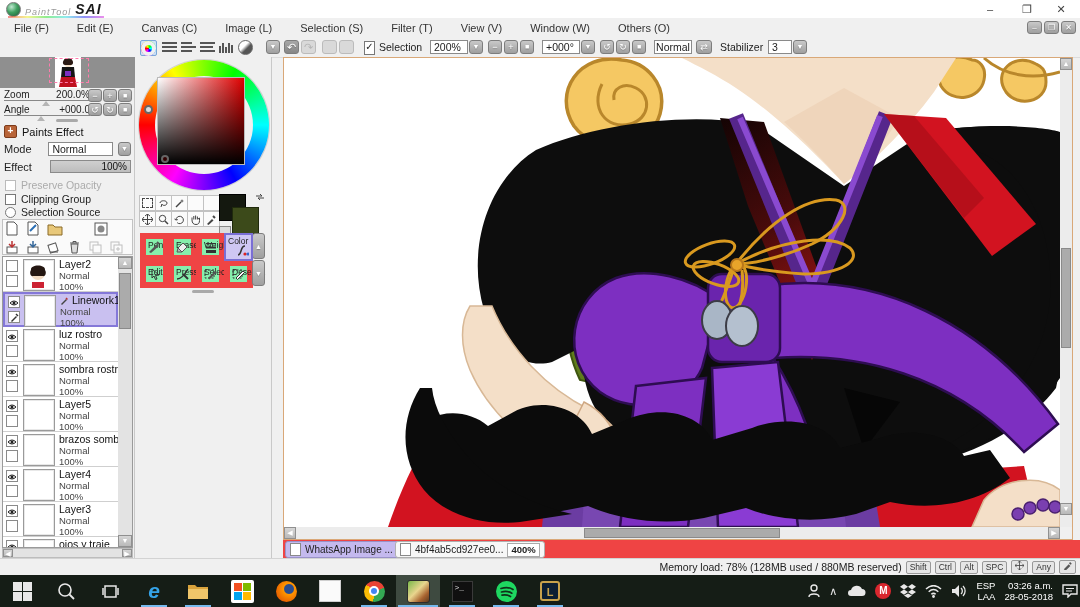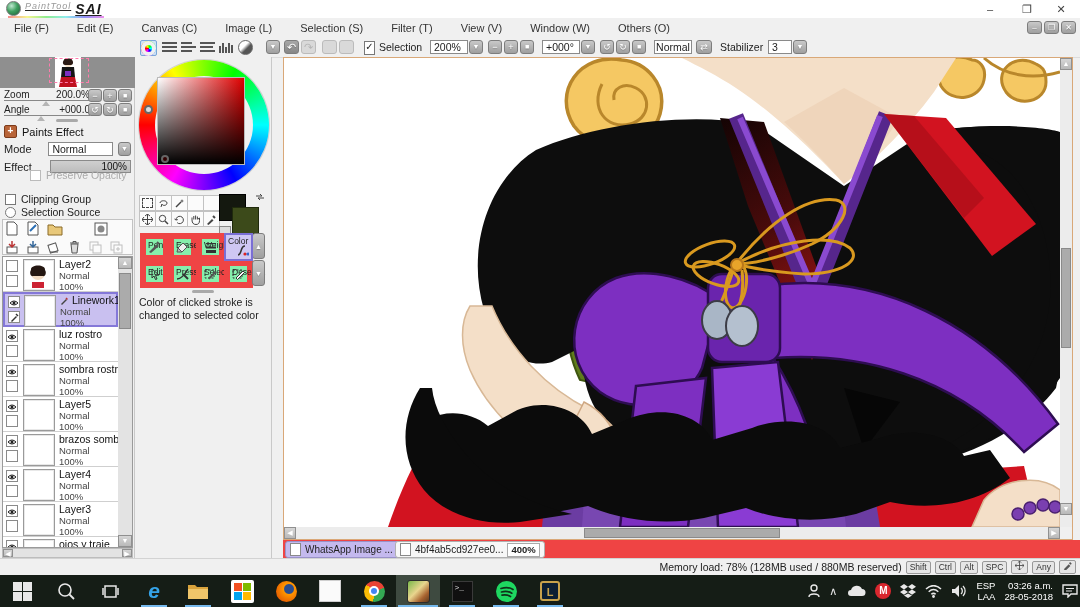--- a/index.html
+++ b/index.html
@@ -1,21 +1,21 @@
 <!DOCTYPE html>
 <html><head>
 <meta charset="utf-8">
 <style>
   html,body{margin:0;padding:0;background:#444;}
   #app{position:relative;width:1080px;height:607px;background:#f0f0f0;
        font-family:"Liberation Sans",sans-serif;overflow:hidden;font-size:11px;color:#222;}
 
   
   .titlebar{position:absolute;left:0;top:0;width:1080px;height:18px;background:#fff;}
-  .logo{position:absolute;left:6px;top:1px;display:flex;align-items:flex-start;gap:4px;text-decoration:underline;}
+  .logo{position:absolute;left:6px;top:1px;display:flex;align-items:flex-end;gap:4px;}
   .logo-orb{width:13px;height:13px;border-radius:50%;
     background:radial-gradient(circle at 35% 30%,#bfe8d0 0%,#3fa060 45%,#1d5a35 100%);
     border:1px solid #777;}
   .brand-prefix{font-style:italic;font-size:9px;color:#999;letter-spacing:1px;}
   .brand{font-style:italic;font-weight:bold;font-size:14px;color:#1a1a1a;letter-spacing:1px;}
   .rainbow{position:absolute;left:8px;top:16px;width:96px;height:2px;
     background:linear-gradient(90deg,#e33,#ee3,#3d3,#3dd,#33e,#d3d);opacity:.55;}
   .wbtn{position:absolute;top:0;width:30px;height:18px;text-align:center;line-height:18px;
     color:#444;font-size:11px;}
   
@@ -326,21 +326,21 @@
       <span class="whitebox" style="width:68px;height:14px;">Normal</span>
       <span class="sbtn" style="width:14px;font-size:7px;">▼</span>
     </div>
     <div class="lrow" style="top:103px;width:127px;">
       <span style="width:42px;">Effect</span>
       <span class="opacity-track">
         <span>100%</span>
       </span>
     </div>
 
-    <div class="chkrow dis" style="top:112px;margin-left:25px;">
+    <div class="chkrow dis" style="top:122px;">
       <span class="chk" style="border-color:#bbb;"></span>
       <span>Preserve Opacity</span>
     </div>
     <div class="chkrow" style="top:136px;">
       <span class="chk"></span>
       <span>Clipping Group</span>
     </div>
     <div class="chkrow" style="top:149px;">
       <span class="radio"></span>
       <span>Selection Source</span>
@@ -676,21 +676,20 @@
             <rect x="1" y="2" width="9" height="8" fill="none" stroke="#333" stroke-dasharray="2 1.5"></rect>
             <path d="M4,10 L11,3 L12.5,4.5 L5.5,11.5 Z" fill="#fff" stroke="#333"></path>
           </svg>
       </span>
     </div>
     <div class="tscroll">
       <span class="sbtn" style="width:13px;height:26px;line-height:26px;font-size:7px;">▲</span>
       <span class="sbtn" style="width:13px;height:26px;line-height:26px;font-size:7px;">▼</span>
     </div>
     <div class="handle" style="top:233px;left:57px;"></div>
-    <div class="hint">Color of clicked stroke is changed to selected color</div>
   </div>
 
   <div class="canvaswin">
     <div class="canvasmain">
       <svg width="776" height="469" viewBox="0 0 776 469">
         <rect width="776" height="469" fill="#ffffff"></rect>
         <defs>
           <linearGradient id="lapel" x1="0" y1="0" x2="0.3" y2="1">
             <stop offset="0" stop-color="#140404"></stop>
             <stop offset="0.55" stop-color="#4a0b0b"></stop>

